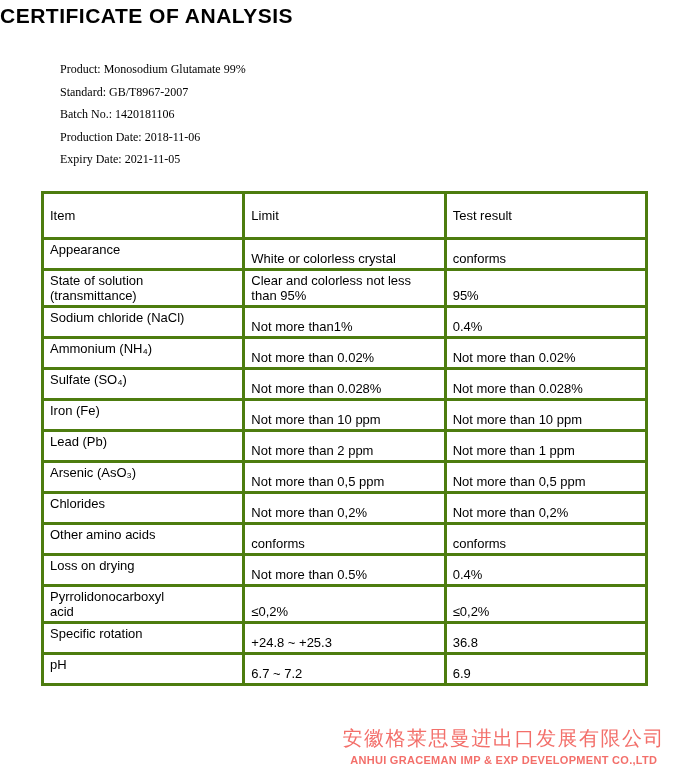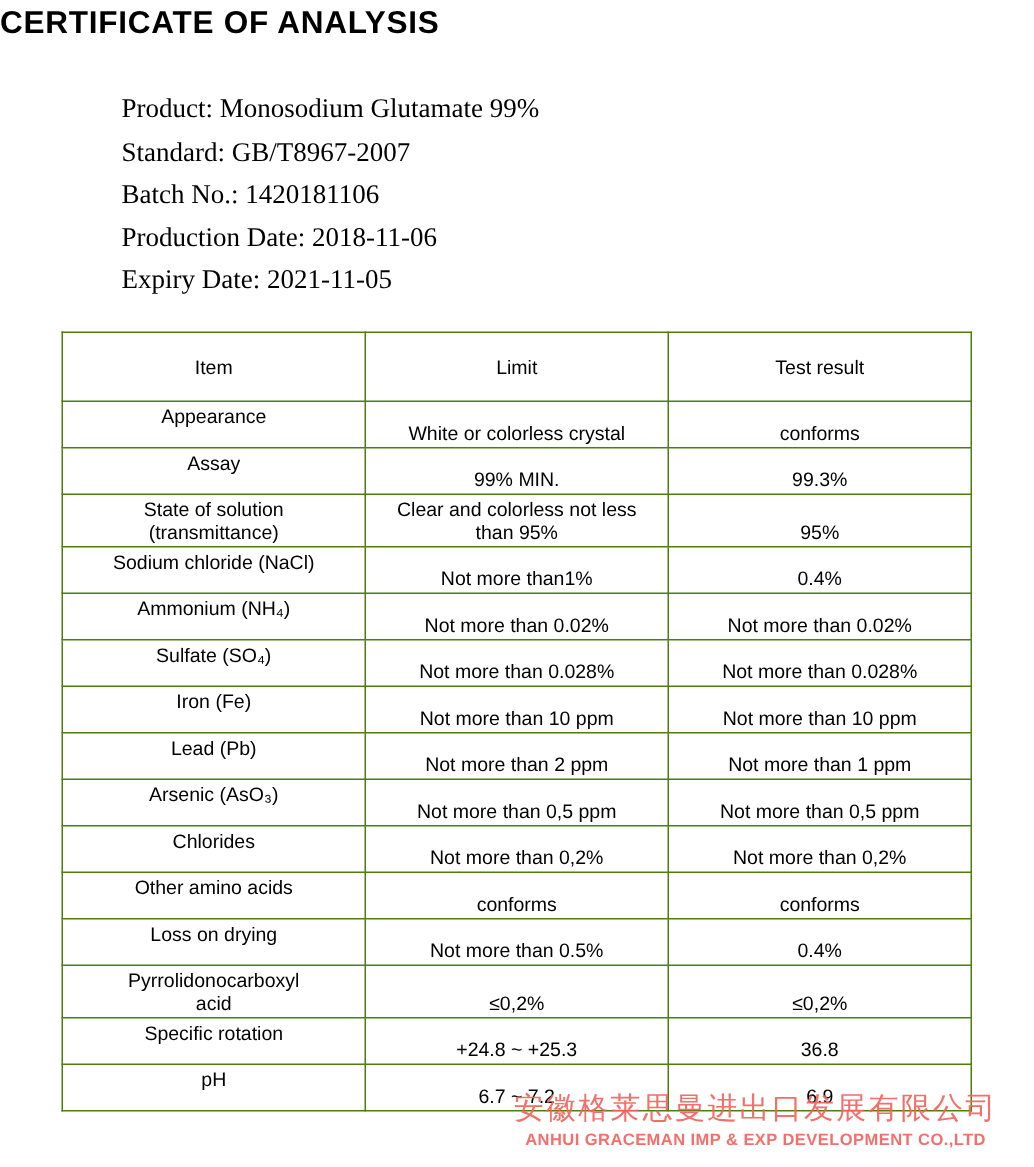--- a/index.html
+++ b/index.html
@@ -17,35 +17,35 @@
   }
   .page-title {
     margin: 4px 0 0 0;
     text-align: left;
     font-size: 21px;
     font-weight: 700;
     letter-spacing: 0.5px;
     font-family: "Liberation Sans", sans-serif;
   }
   .meta {
-    margin: 34px 0 0 81px;
+    margin: 34px 0 0 60px;
     font-family: "Liberation Serif", serif;
-    font-size: 18px;
+    font-size: 12px;
   }
   .meta-line { margin-bottom: 7.5px; }
   table.coa {
     border-collapse: collapse;
     table-layout: fixed;
     width: 607px;
     margin: 24px 0 0 41px;
   }
   table.coa th, table.coa td {
-    border: 1px solid #4d7c0f;
+    border: 3px solid #4d7c0f;
     font-size: 13px;
-    text-align: center;
+    text-align: left;
     padding: 2px 6px;
     white-space: pre-line;
     font-family: "Liberation Sans", sans-serif;
   }
   table.coa th {
     height: 46px;
     font-weight: 400;
     vertical-align: middle;
   }
   table.coa td { height: 31px; }
@@ -95,25 +95,20 @@
         <th>Item</th>
         <th>Limit</th>
         <th>Test result</th>
       </tr>
     </thead>
     <tbody>
         <tr>
           <td class="col-item">Appearance</td>
           <td class="col-limit">White or colorless crystal</td>
           <td class="col-result">conforms</td>
-        </tr>
-        <tr>
-          <td class="col-item">Assay</td>
-          <td class="col-limit">99% MIN.</td>
-          <td class="col-result">99.3%</td>
         </tr>
         <tr>
           <td class="col-item">State of solution
 (transmittance)</td>
           <td class="col-limit">Clear and colorless not less
 than 95%</td>
           <td class="col-result">95%</td>
         </tr>
         <tr>
           <td class="col-item">Sodium chloride (NaCl)</td>

